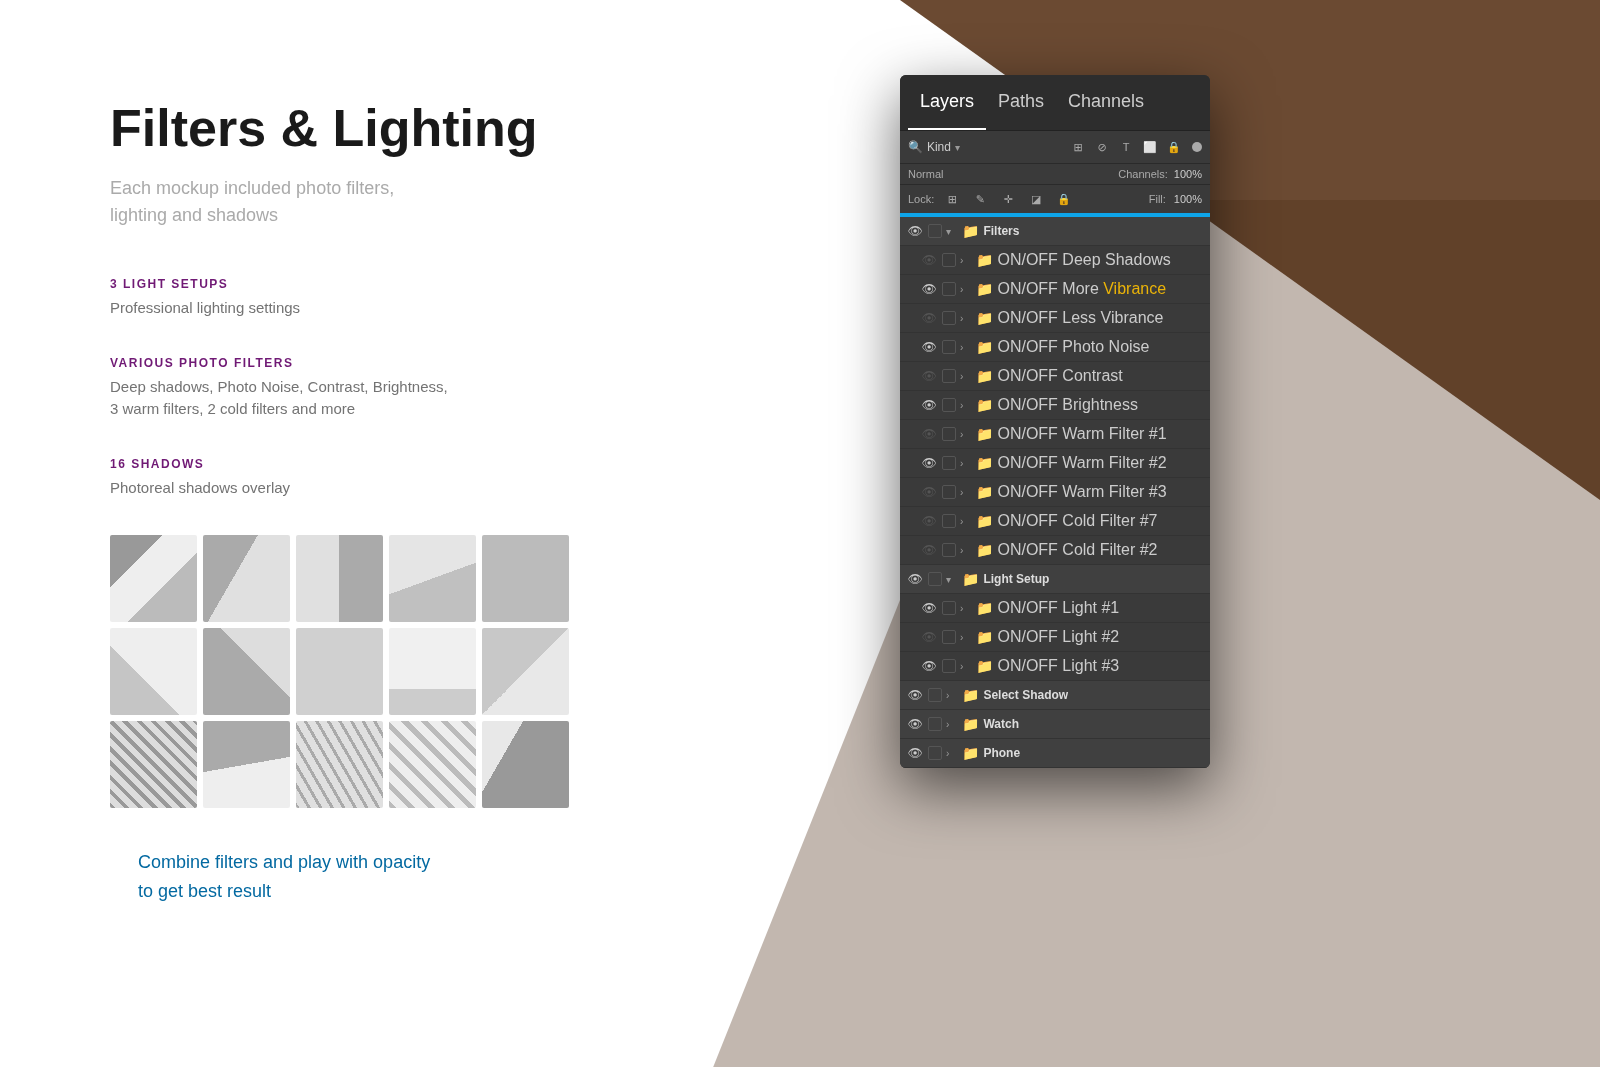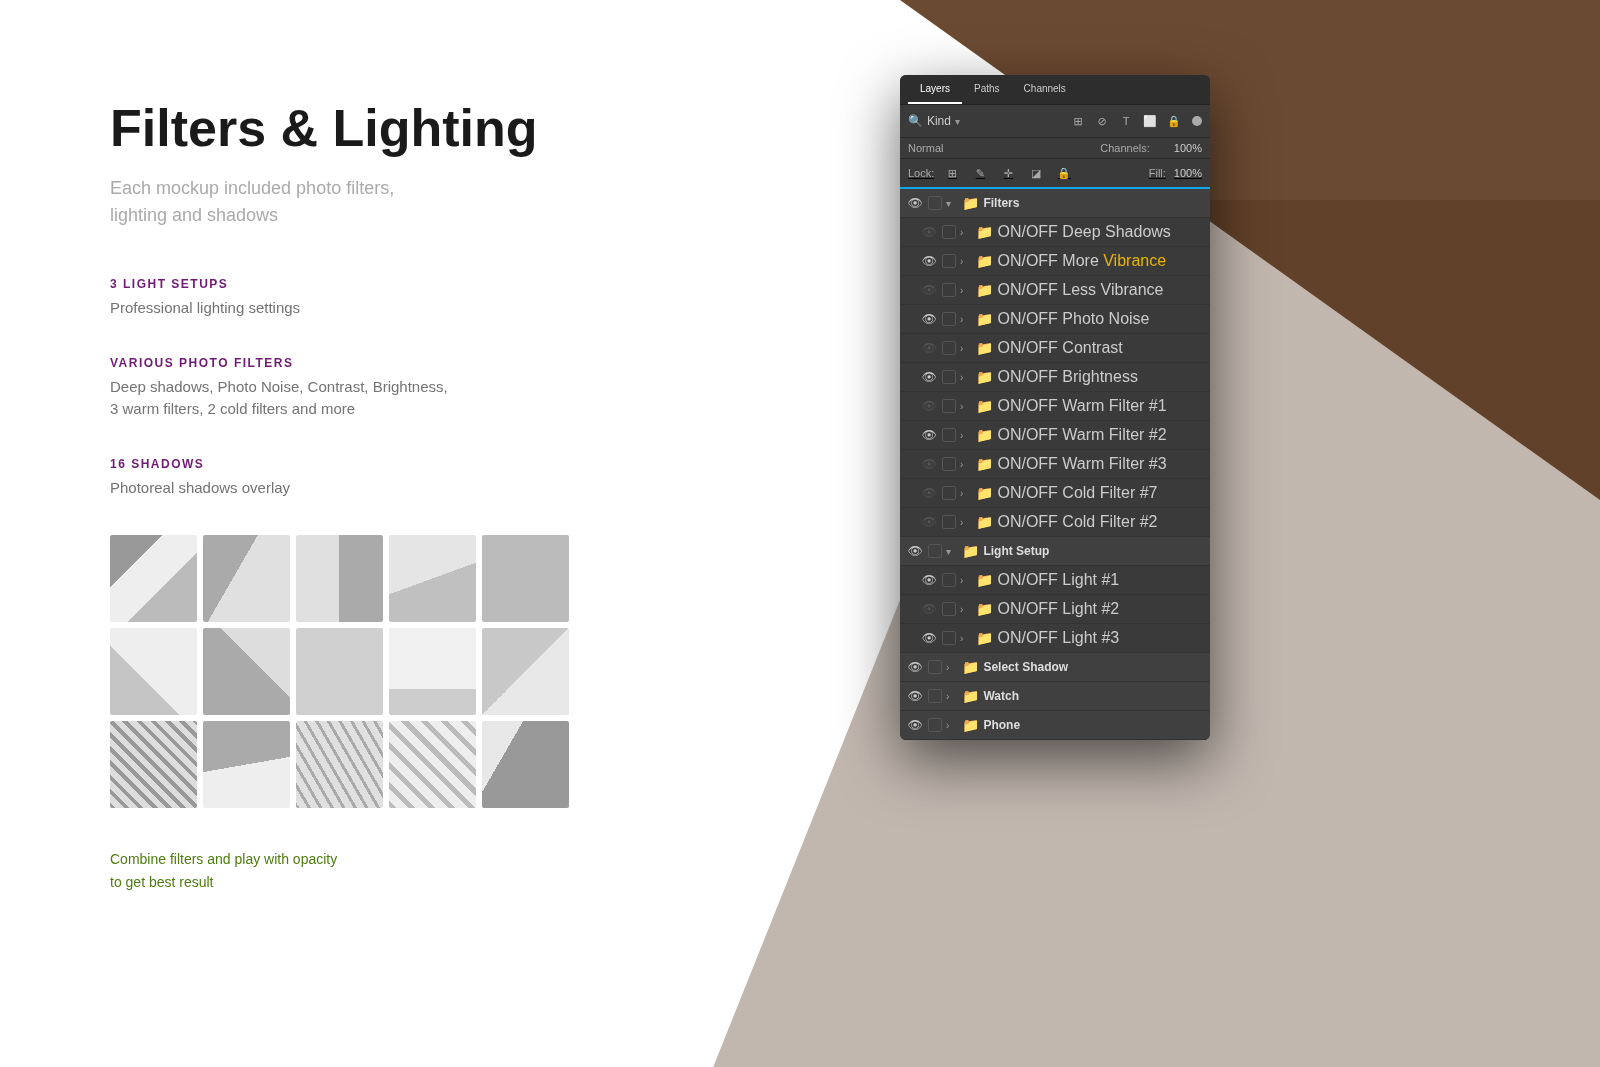--- a/index.html
+++ b/index.html
@@ -105,23 +105,24 @@
     .shadow-thumb.s8 { background: #d0d0d0; }
     .shadow-thumb.s9 { background: linear-gradient(0deg, #ccc 30%, #f0f0f0 30%); }
     .shadow-thumb.s10 { background: linear-gradient(135deg, #c8c8c8 50%, #e8e8e8 50%); }
     .shadow-thumb.s11 { background: repeating-linear-gradient(45deg, #999, #999 4px, #ddd 4px, #ddd 10px); }
     .shadow-thumb.s12 { background: linear-gradient(170deg, #aaa 50%, #eee 50%); }
     .shadow-thumb.s13 { background: repeating-linear-gradient(60deg, #aaa, #aaa 3px, #e0e0e0 3px, #e0e0e0 10px); }
     .shadow-thumb.s14 { background: repeating-linear-gradient(45deg, #bbb, #bbb 5px, #eee 5px, #eee 14px); }
     .shadow-thumb.s15 { background: linear-gradient(120deg, #e8e8e8 30%, #999 30%); }
 
     .bottom-text {
-      font-size: 14px;
-      color: #4d7c0f;
+      font-size: 18px;
+      color: #0369a1;
       line-height: 1.6;
+      margin-left: 28px;
     }
 
     
     .ps-panel {
       position: absolute;
       top: 75px;
       right: 390px;
       width: 310px;
       background: #3a3a3a;
       border-radius: 6px;
@@ -132,22 +133,22 @@
 
     
     .ps-tabs {
       display: flex;
       background: #2d2d2d;
       border-bottom: 1px solid #222;
       padding: 0 8px;
     }
 
     .ps-tab {
-      padding: 8px 12px;
-      font-size: 10px;
+      padding: 16px 12px;
+      font-size: 18px;
       color: #ccc;
       cursor: pointer;
       border-bottom: 2px solid transparent;
     }
 
     .ps-tab.active {
       color: #fff;
       border-bottom: 2px solid #fff;
     }
 
@@ -170,42 +171,41 @@
       color: #aaa;
       font-size: 13px;
       cursor: pointer;
     }
 
     
     .ps-opfill {
       display: flex;
       align-items: center;
       padding: 4px 8px;
-      gap: 24px;
+      gap: 6px;
       border-bottom: 1px solid #2a2a2a;
     }
 
     .ps-label {
       font-size: 11px;
       color: #aaa;
     }
 
     .ps-val {
       font-size: 11px;
       color: #ccc;
     }
 
     
     .ps-lock {
       display: flex;
       align-items: center;
       padding: 4px 8px;
       gap: 8px;
-      border-bottom: 2px solid #0ea5e9;
-      text-decoration: underline;
+      border-bottom: 4px solid #0ea5e9;
     }
 
     
     .ps-layers {
       max-height: 700px;
       overflow-y: auto;
     }
 
     .ps-layer-group-header {
       display: flex;

